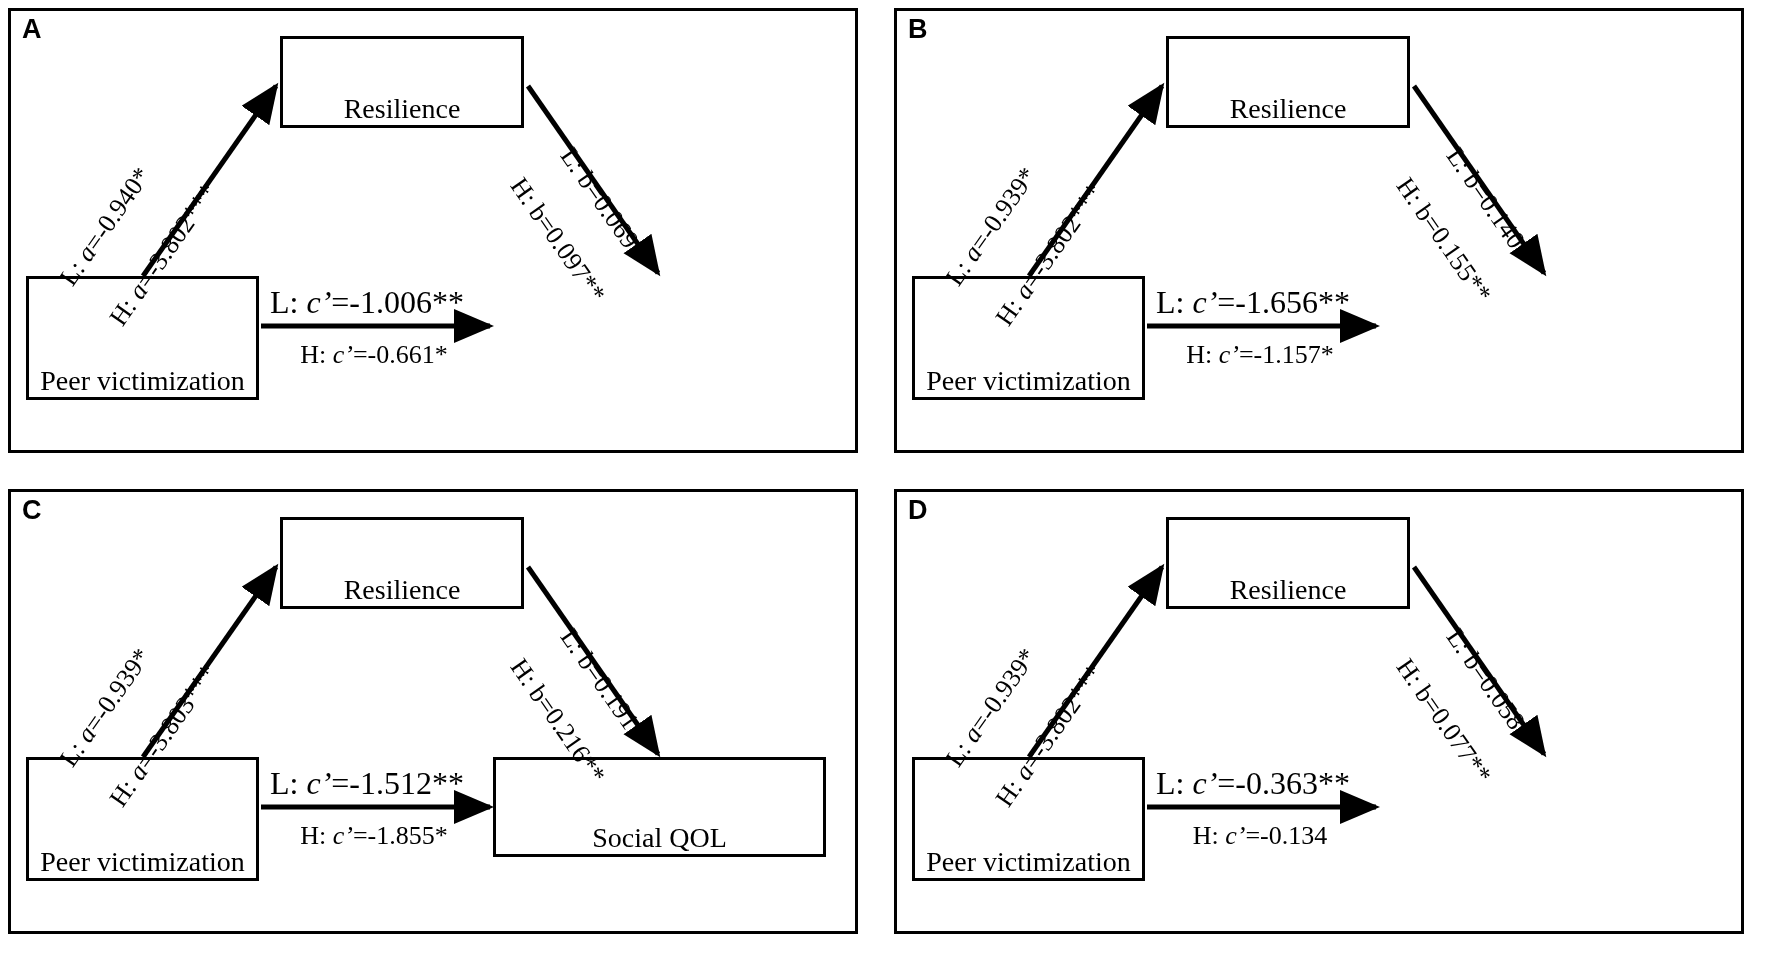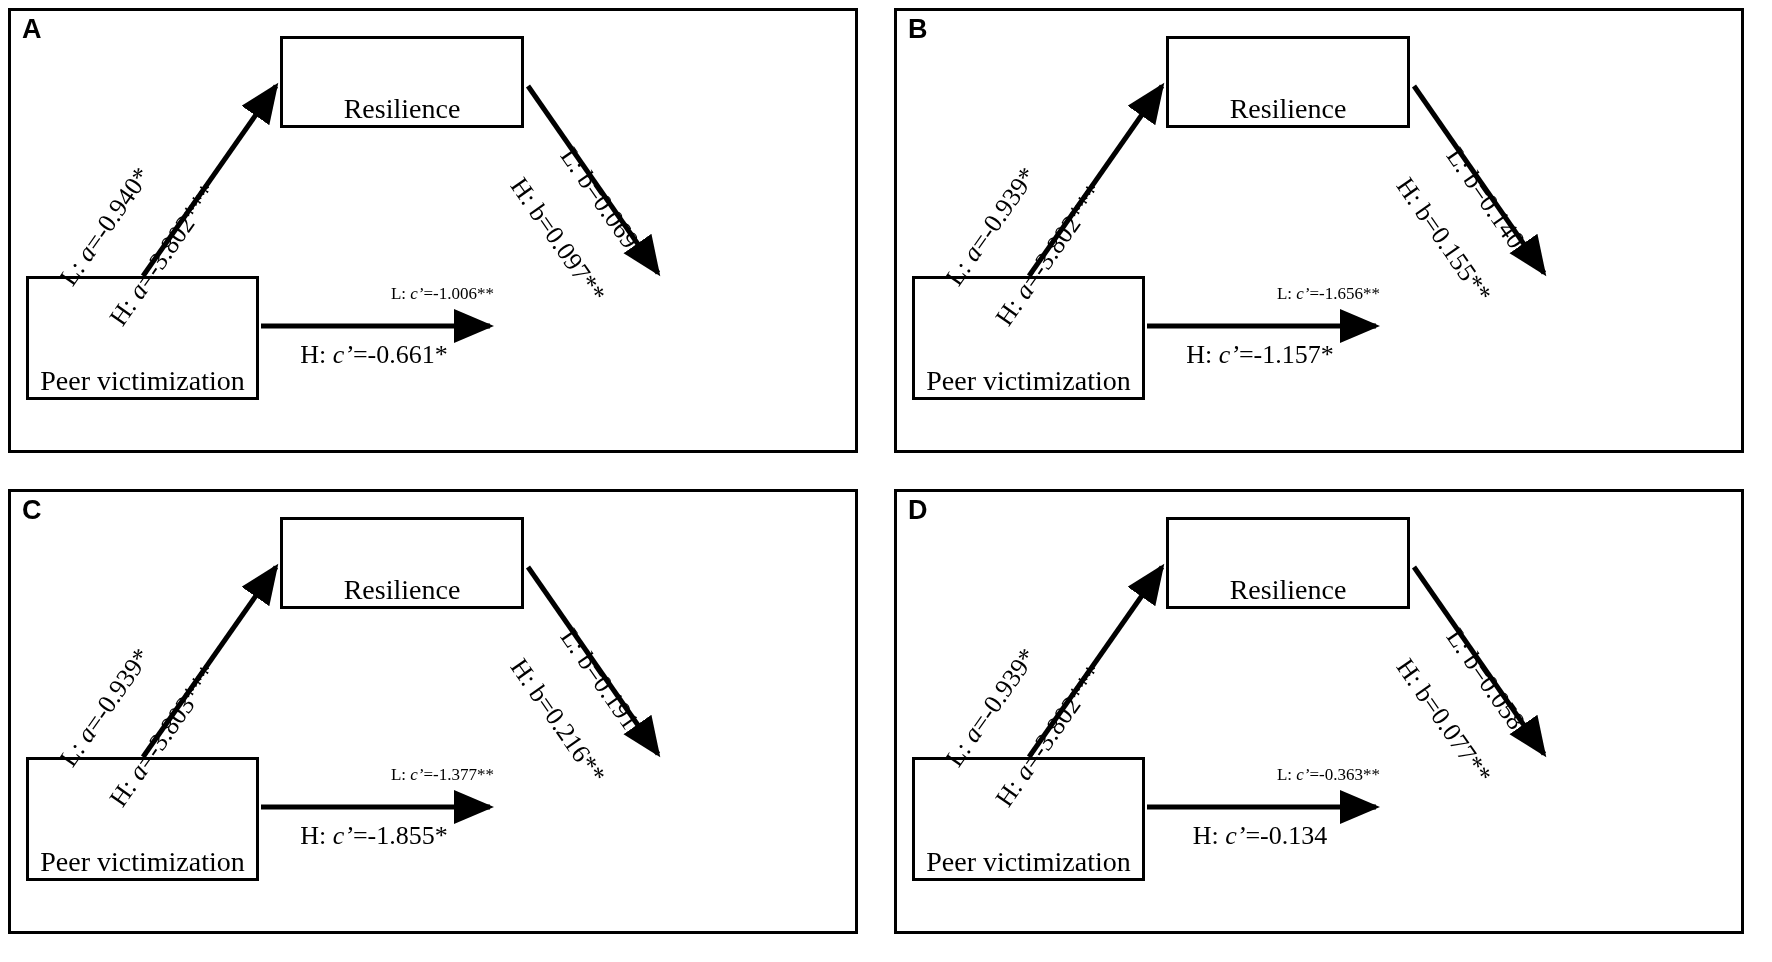--- a/index.html
+++ b/index.html
@@ -124,22 +124,22 @@
   
   .lab-b-low  { left: 558px; top: 128px; transform: rotate(55deg); }
   .lab-b-high { left: 508px; top: 158px; transform: rotate(55deg); }
 
   
   .lab-c-low {
     position: absolute;
     left: 262px;
     top: 276px;
     width: 224px;
-    text-align: right;
-    font-size: 17px;
+    text-align: left;
+    font-size: 32px;
     z-index: 6;
     white-space: nowrap;
   }
   .lab-c-high {
     position: absolute;
     left: 254px;
     top: 332px;
     width: 224px;
     text-align: center;
     font-size: 26px;
@@ -225,25 +225,28 @@
           <line x1="135" y1="268" x2="268" y2="78" stroke="#000000" stroke-width="5" marker-end="url(#ah-c)"></line>
           <line x1="520" y1="78" x2="650" y2="265" stroke="#000000" stroke-width="5" marker-end="url(#ah-c)"></line>
           <line x1="253" y1="318" x2="482" y2="318" stroke="#000000" stroke-width="5" marker-end="url(#ah-c)"></line>
         </svg>
         <div class="node node-mediator">
           <span class="node-label">Resilience</span>
         </div>
         <div class="node node-predictor">
           <span class="node-label">Peer victimization</span>
         </div>
+        <div class="node node-outcome">
+          <span class="node-label">Social QOL</span>
+        </div>
         <div class="path-label lab-a-low"><span>L: </span><i>a</i><span>=-0.939*</span></div>
         <div class="path-label lab-a-high"><span>H: </span><i>a</i><span>=-3.803***</span></div>
         <div class="path-label lab-b-low"><span>L: </span><span>b</span><span>=0.191**</span></div>
         <div class="path-label lab-b-high"><span>H: </span><span>b</span><span>=0.216**</span></div>
-        <div class="lab-c-low"><span>L: </span><i>c’</i><span>=-1.377**</span></div>
+        <div class="lab-c-low"><span>L: </span><i>c’</i><span>=-1.512**</span></div>
         <div class="lab-c-high"><span>H: </span><i>c’</i><span>=-1.855*</span></div>
       </div>
     </div>
 
     <div class="panel">
       <div class="panel-frame"></div>
       <div class="panel-letter">D</div>
       <div class="diagram">
         <svg class="svg-layer" viewBox="0 0 850 445" preserveAspectRatio="none">
           <defs>

